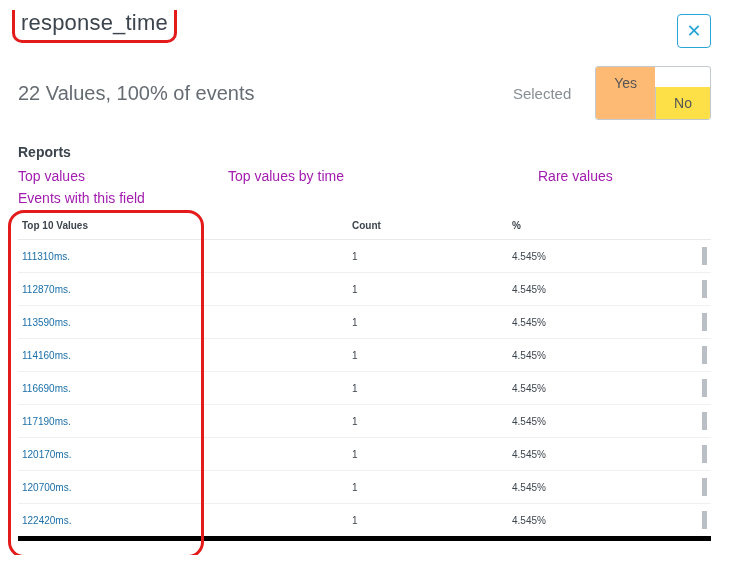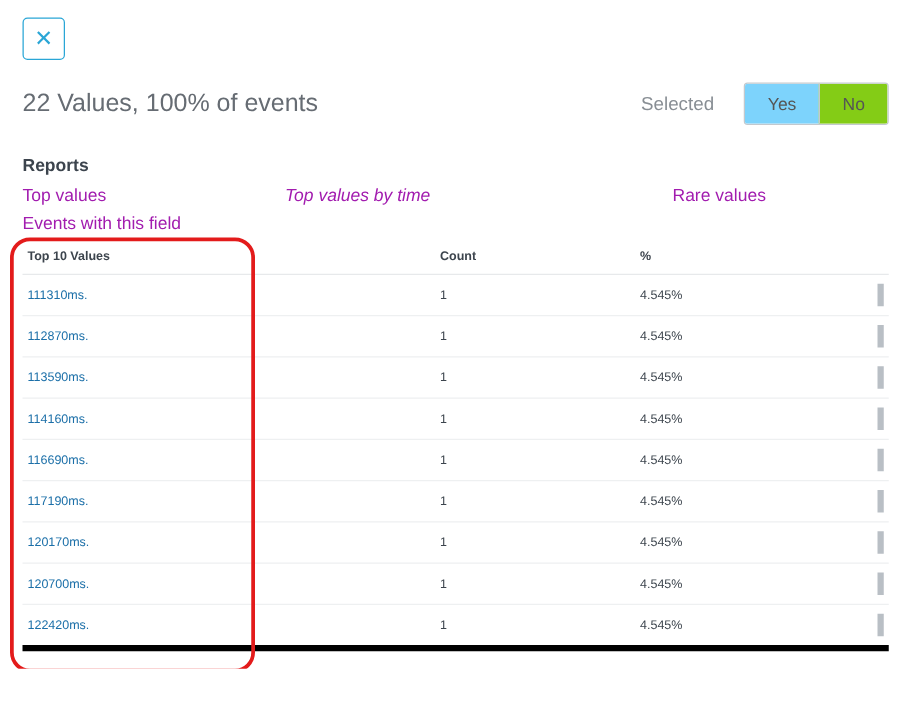--- a/index.html
+++ b/index.html
@@ -67,46 +67,47 @@
   }
   .toggle {
     display: flex;
     border: 1px solid #c3c9ce;
     border-radius: 3px;
     overflow: hidden;
   }
   .toggle span {
     padding: 8px 18px;
     font-size: 14px;
-    background: #7dd3fc;
+    background: #fdba74;
     color: #555;
     cursor: pointer;
   }
   .toggle span.active {
-    background: #84cc16;
+    background: #fde047;
+    margin-top: 20px;
   }
   .toggle span + span {
     border-left: 1px solid #c3c9ce;
   }
   .reports-head {
     font-weight: 700;
     color: #3c444d;
     margin-bottom: 8px;
   }
   .reports-row {
     display: flex;
     margin-bottom: 6px;
   }
   .reports-row a {
     color: #a21caf;
     text-decoration: none;
     cursor: pointer;
   }
   .rcol1 { width: 210px; }
-  .rcol2 { width: 310px; font-style: italic; }
+  .rcol2 { width: 310px; }
   .rcol3 { }
   .reports-row2 { margin-top: 6px; margin-bottom: 8px; }
 
   .table-wrap {
     position: relative;
     margin-top: 8px;
   }
   .table-highlight {
     position: absolute;
     left: -10px;
@@ -151,20 +152,23 @@
     right: 0;
     top: 0;
     height: 18px;
     background: #b9bfc5;
   }
 </style>
 </head>
 <body>
 
 <div class="header-row">
+  <div class="title-wrap">
+    <span class="title">response_time</span>
+  </div>
   <div class="close-btn">
     <span>✕</span>
   </div>
 </div>
 
 <div class="subrow">
   <div class="sub-left">22 Values, 100% of events</div>
   <div class="sub-right">
     <span class="selected-label">Selected</span>
     <div class="toggle">

